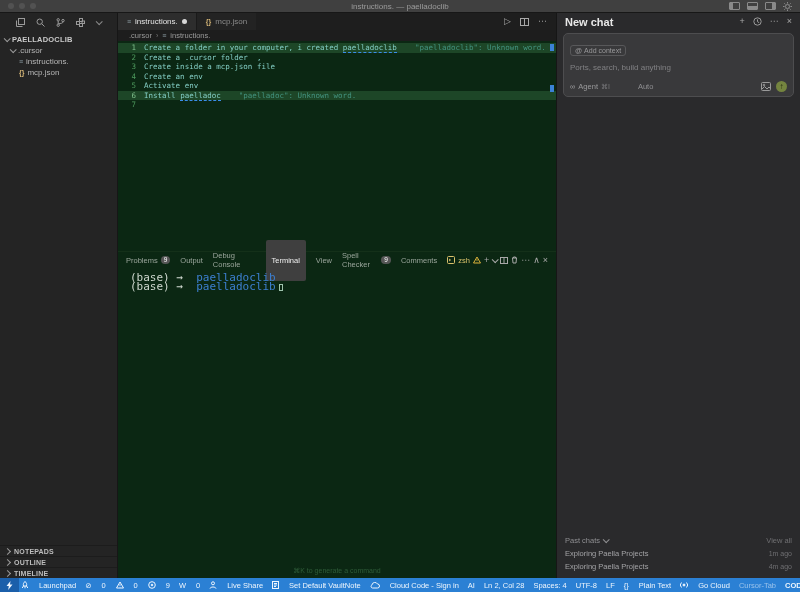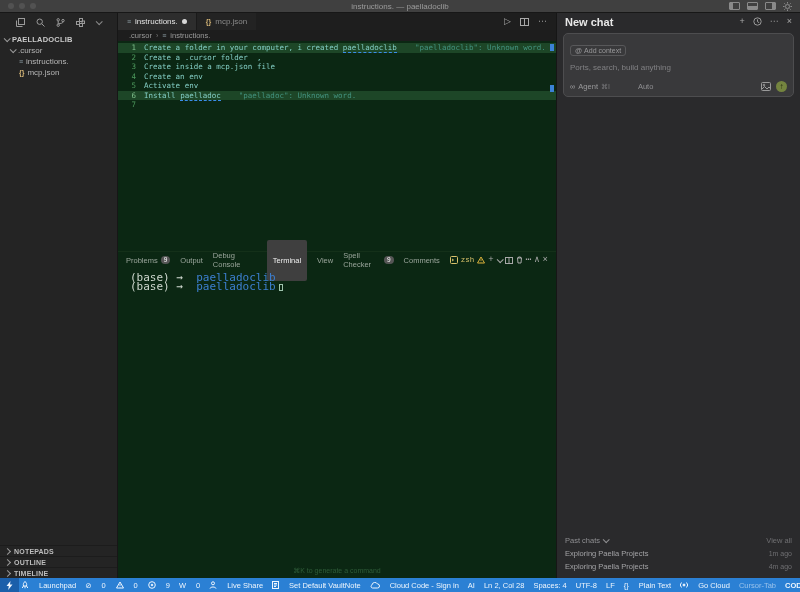--- a/index.html
+++ b/index.html
@@ -61,21 +61,21 @@
   .anno { color:#49a08e; opacity:.85; margin-left:18px; }
   .ruler-mark { position:absolute; right:2px; width:4px; height:7px; background:#3b82d6; }
   .rm1 { top:3px; } .rm2 { top:44px; }
 
   
   .panel { flex:1; border-top:1px solid #143019; position:relative; }
   .panel-tabs { height:16px; display:flex; align-items:center; gap:10px; padding:0 8px; font-size:7.5px; color:#9aa59b; }
   .ptab { display:flex; align-items:center; gap:3px; cursor:default; }
   .ptab.active { background:#3f3f3f; color:#eee; padding:16px 6px; border-radius:2px; }
   .badge { background:#555; color:#fff; font-size:6.5px; border-radius:6px; padding:0 3px; line-height:8px; }
-  .ptab-actions { margin-left:auto; display:flex; align-items:center; gap:3px;font-family:Liberation Mono, monospace; }
+  .ptab-actions { margin-left:auto; display:flex; align-items:center; gap:3px; }
   .zsh-group { display:flex; align-items:center; gap:3px; color:#d8c06a; font-size:7.5px; }
   .term { font-family:"DejaVu Sans Mono", monospace; font-size:11px; padding:5px 0 0 12px; }
   .tl { height:9px; line-height:9px; white-space:pre; color:#cfd8cf; }
   .tdir { color:#3d7fd0; }
   .tcur { display:inline-block; width:4px; height:7px; border:1px solid #9fc4ad; vertical-align:-1px; margin-left:3px; }
   .hint { position:absolute; bottom:3px; left:0; right:0; text-align:center; font-size:7px; color:#2f5c39; }
 
   
   .chat { flex:1; background:#2a2a2c; display:flex; flex-direction:column; }
   .chat-header { height:17px; display:flex; align-items:center; padding:0 8px; }

